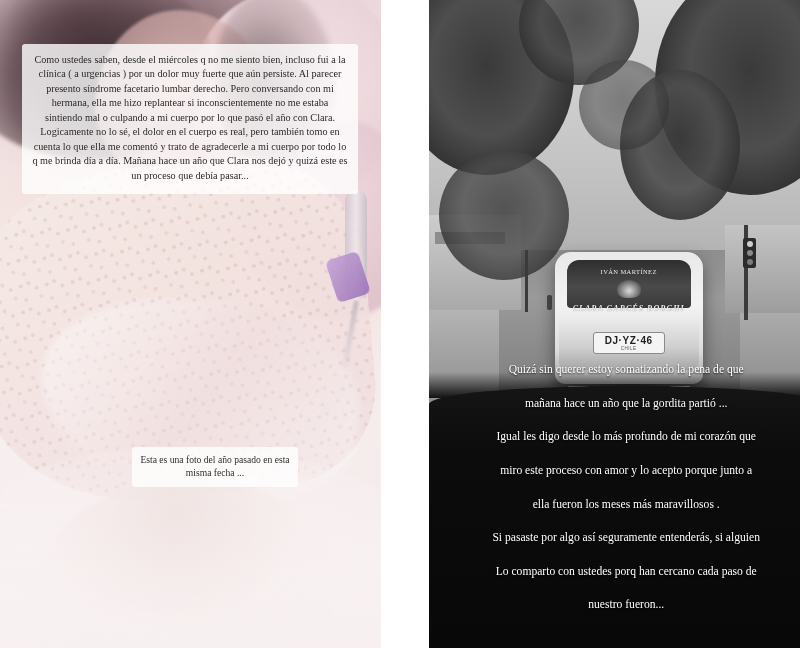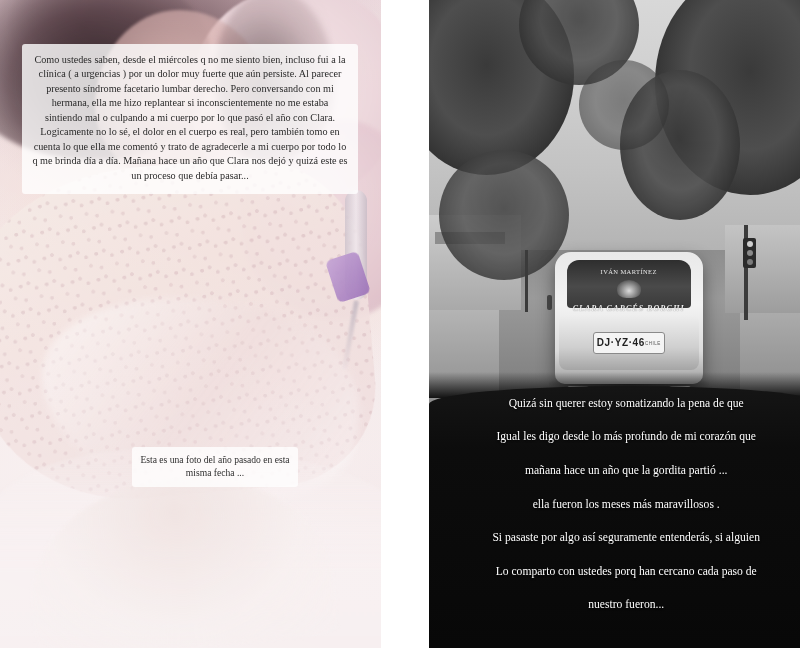--- a/index.html
+++ b/index.html
@@ -336,21 +336,21 @@
     position: absolute; left: 4px; top: 62px; width: 140px; height: 56px;
     background: linear-gradient(to bottom, #efefef, #cfcfcf 60%, #a5a5a5);
     border-radius: 8px;
   }
   .plate {
     position: absolute; left: 50%; transform: translateX(-50%);
     top: 80px; width: 70px; height: 20px;
     background: #f4f4f4;
     border: 1px solid #8a8a8a;
     border-radius: 3px;
-    display: flex; flex-direction: row; align-items: center; justify-content: center;
+    display: flex; flex-direction: column; align-items: center; justify-content: center;
   }
   .plate-text { font-size: 10px; font-weight: bold; color: #1f1f1f; letter-spacing: .6px; font-family: "Liberation Sans", sans-serif; line-height: 1;}
   .plate-sub { font-size: 4.5px; color: #555; letter-spacing: .5px; font-family: "Liberation Sans", sans-serif; }
   .lamp { position: absolute; top: 72px; width: 22px; height: 12px; background: linear-gradient(to bottom,#d9d9d9,#9e9e9e); border-radius: 3px; }
   .lamp.l { left: 8px; } .lamp.r { right: 8px; }
   .car-shadow {
     position: absolute; left: 120px; top: 376px; width: 160px; height: 16px;
     background: radial-gradient(ellipse at 50% 50%, rgba(0,0,0,.6) 0%, rgba(0,0,0,0) 75%);
   }
   
@@ -445,22 +445,23 @@
         <span class="plate-text">DJ·YZ·46</span>
         <span class="plate-sub">CHILE</span>
       </div>
     </div>
 
     <div class="dash-glow"></div>
     <div class="dash"></div>
 
     <div class="caption-right">
       <p>Quizá sin querer estoy somatizando la pena de que</p>
+      <p>mañana hace un año que la gordita partió ...</p>
       <p>Igual les digo desde lo más profundo de mi corazón que</p>
-      <p>mañana hace un año que la gordita partió ...</p>
+      <p>miro este proceso con amor y lo acepto porque junto a</p>
       <p>ella fueron los meses más maravillosos .</p>
       <p>Si pasaste por algo así seguramente entenderás, si alguien</p>
       <p>Lo comparto con ustedes porq han cercano cada paso de</p>
       <p>nuestro fueron...</p>
     </div>
   </div>
 
 </div>
 
 </body></html>

